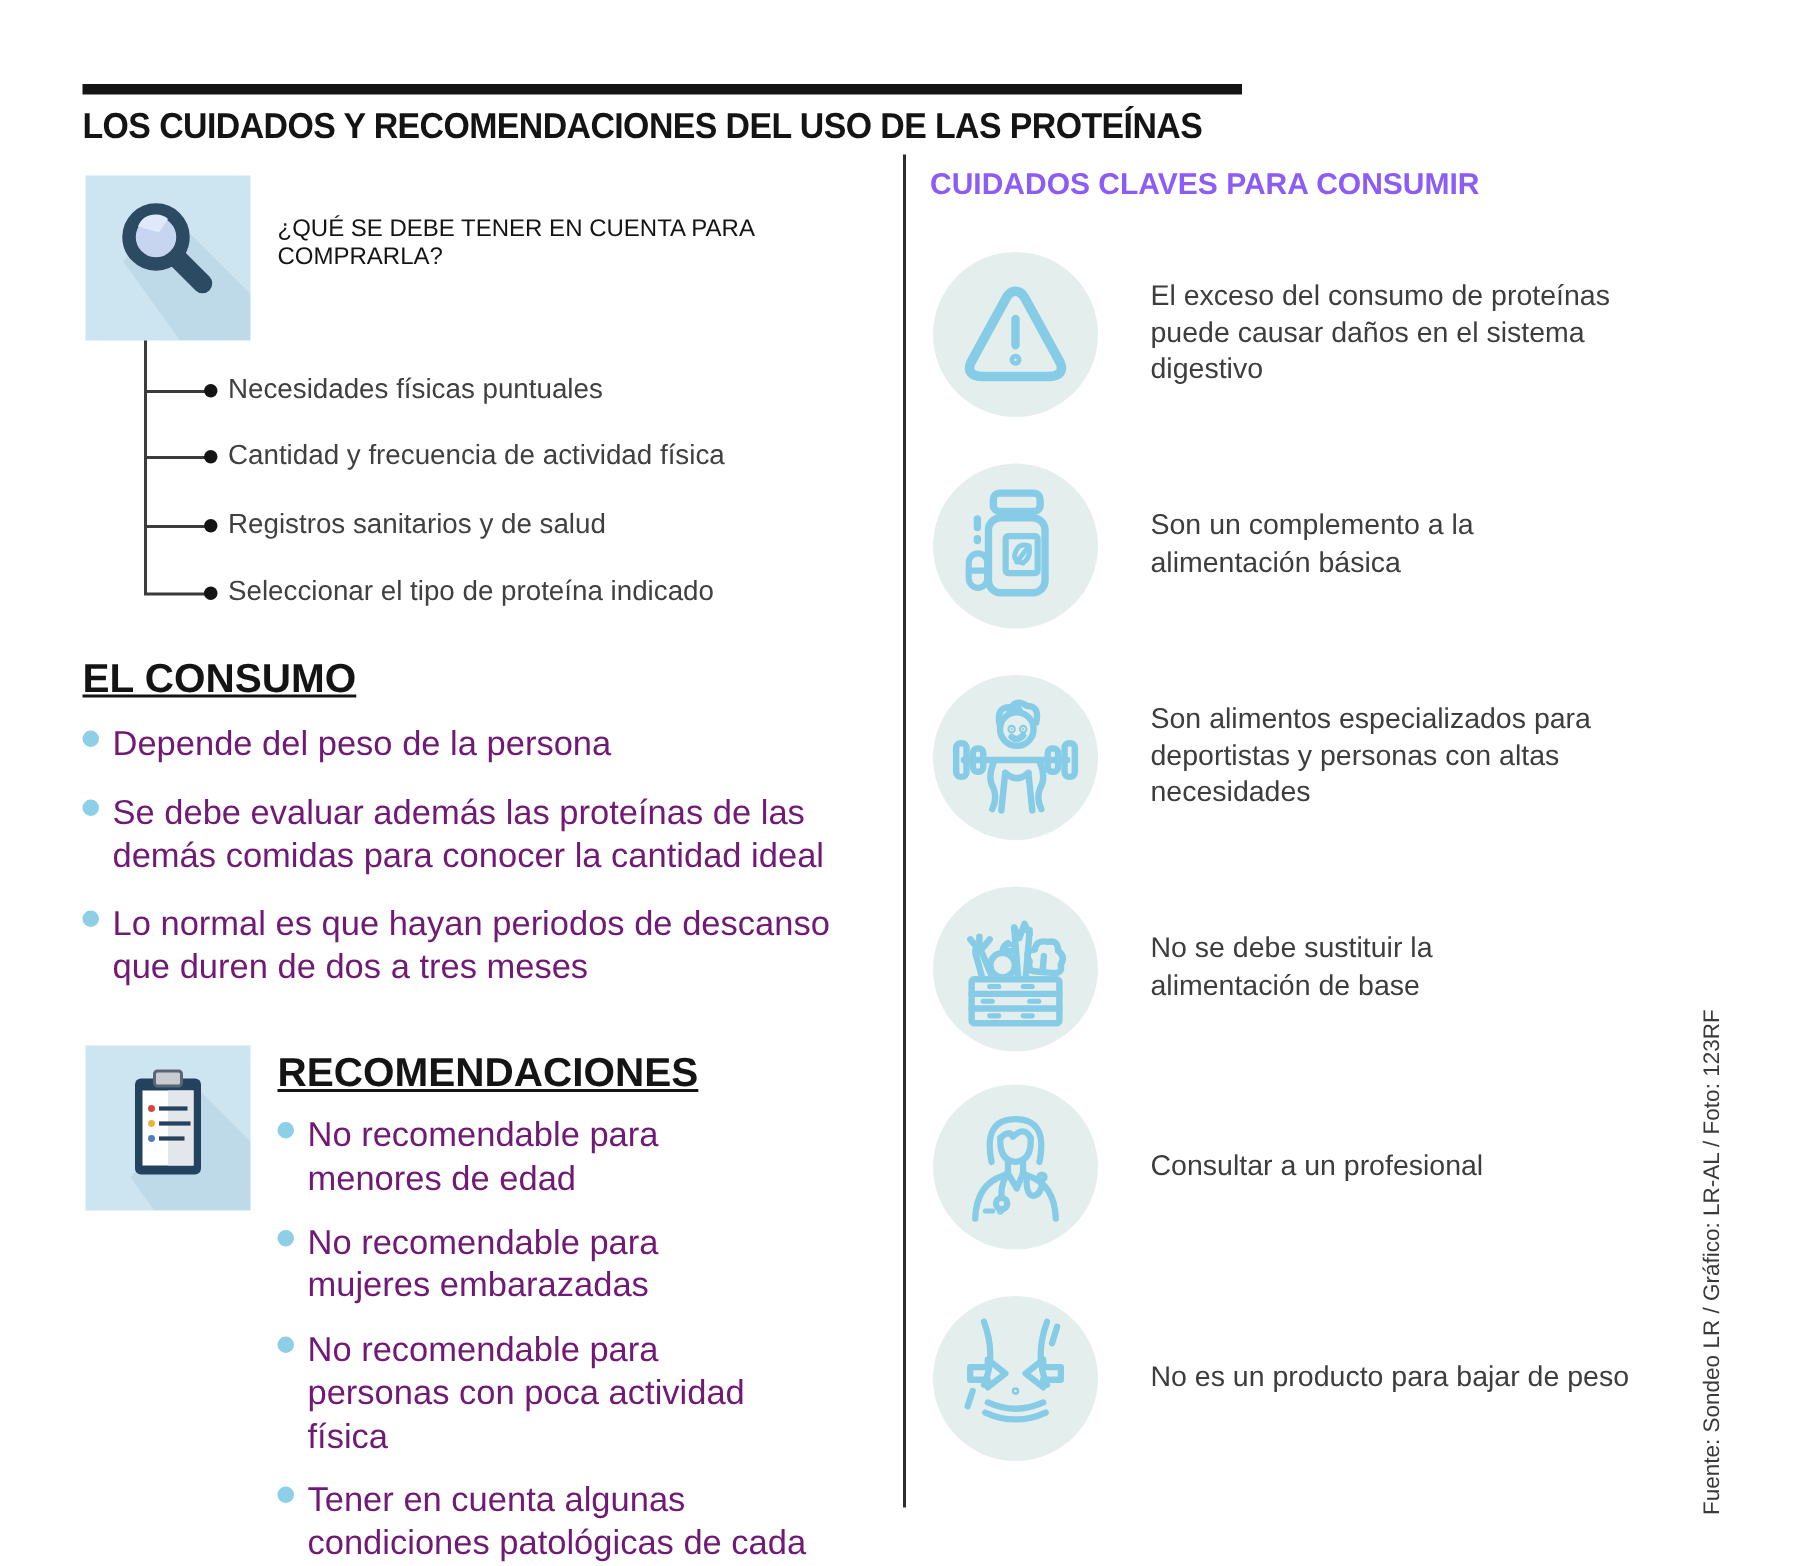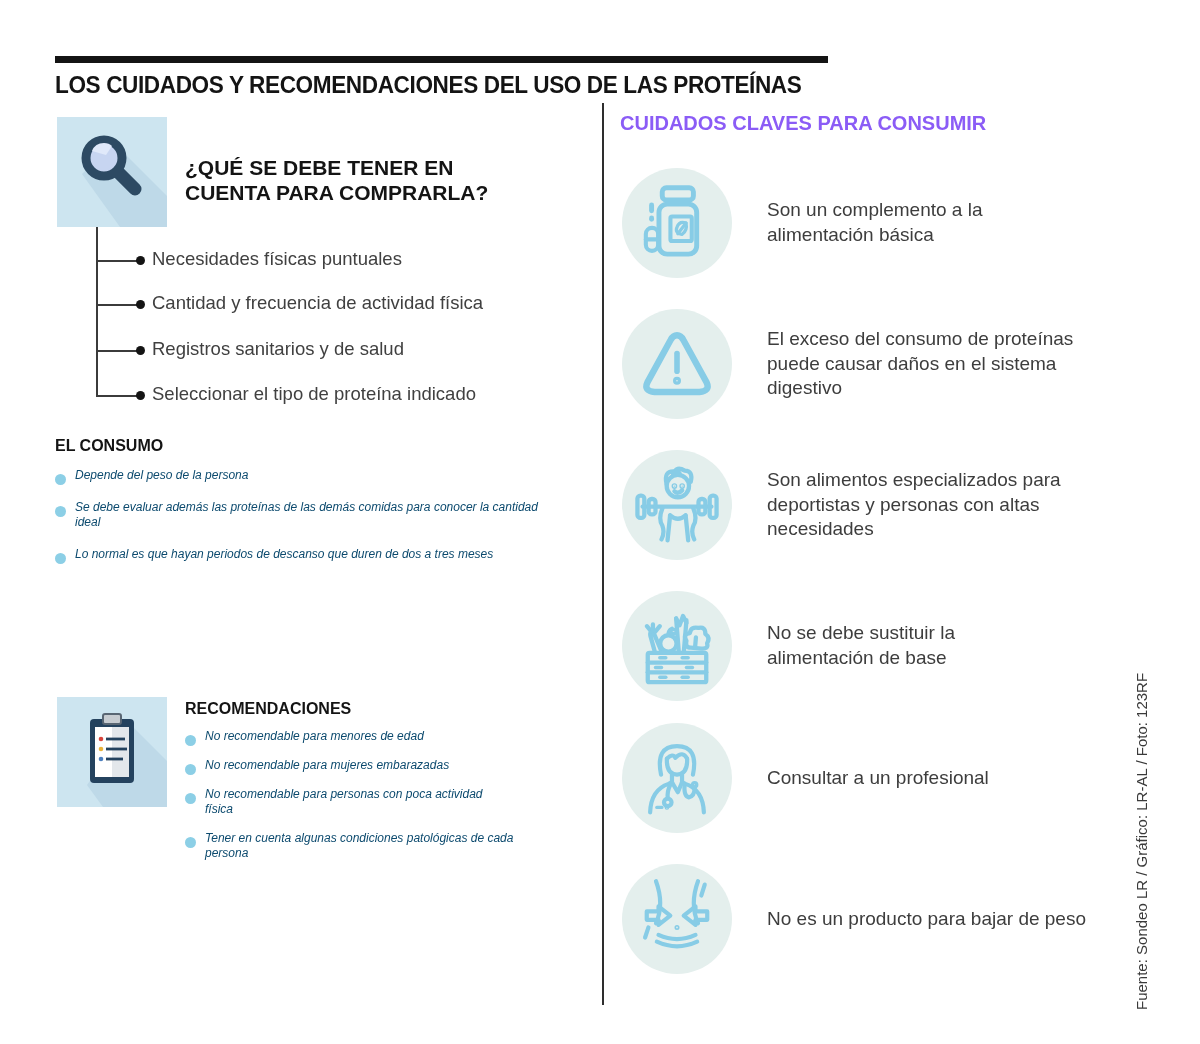--- a/index.html
+++ b/index.html
@@ -13,35 +13,35 @@
   .page-title{
     left:55px;top:71px;width:820px;font-size:24px;font-weight:bold;color:#141414;
     letter-spacing:-0.4px;transform:scaleX(.94);transform-origin:left top;white-space:nowrap;
   }
   .divider{left:602px;top:103px;width:2px;height:902px;background:#2e2e2e;}
   
   .icon-square{width:110px;height:110px;background:#cde5f0;overflow:hidden;}
   #square-magnifier{left:57px;top:117px;}
   #square-clipboard{left:57px;top:697px;}
   
-  .q-heading{left:185px;top:155px;width:320px;font-size:21px;font-weight:bold;color:#141414;line-height:1.2;}
-  .section-heading{font-size:16px;font-weight:bold;color:#141414;}
+  .q-heading{left:185px;top:143px;width:320px;font-size:16px;font-weight:normal;color:#141414;line-height:1.2;}
+  .section-heading{font-size:27px;font-weight:bold;color:#141414;text-decoration:underline;}
   .tree{left:55px;top:227px;width:520px;height:190px;}
   .tree-vline{position:absolute;left:41px;top:0;width:2px;height:169px;background:#3b3b3b;}
   .tree-row{position:absolute;left:0;height:26px;}
   .tree-branch{position:absolute;left:41px;width:44px;height:2px;background:#3b3b3b;top:12px;}
   .tree-dot{position:absolute;left:81px;top:8px;width:9px;height:9px;border-radius:50%;background:#141414;}
   .tree-text{position:absolute;left:97px;top:0;font-size:18.5px;white-space:nowrap;color:#404040;}
   .r1{top:21px}.r2{top:65px}.r3{top:111px}.r4{top:156px}
   .consumo{left:55px;top:437px;width:500px;}
   .consumo h2{margin:0 0 13px 0;}
   ul.blue-list{list-style:none;margin:0;padding:0;}
   ul.blue-list li{
     position:relative;padding-left:20px;margin-bottom:17px;
-    font-size:12px;line-height:1.25;color:#0c4a6e;font-style:italic;
+    font-size:23px;line-height:1.25;color:#701a75;
   }
   ul.blue-list li::before{
     content:"";position:absolute;left:0;top:6px;width:11px;height:11px;border-radius:50%;background:#8ccfe6;
   }
   .reco{left:185px;top:700px;width:348px;}
   .reco h2{margin:0 0 11px 0;}
   .reco ul.blue-list li{margin-bottom:14px;}
   .w300{width:300px}.w340{width:340px}
   
   .right-heading{left:620px;top:112px;font-size:20px;font-weight:bold;color:#8b5cf6;white-space:nowrap;}
@@ -136,44 +136,44 @@
     <li class="w340">Tener en cuenta algunas condiciones patológicas de cada persona</li>
   </ul>
 </div>
 
 <div class="abs right-heading">CUIDADOS CLAVES PARA CONSUMIR</div>
 
 <div class="abs right-list">
 
   <div class="care-row">
     <div class="care-circle">
+      <svg width="80" height="80" viewBox="0 0 100 100" fill="none" stroke="#87cce6" stroke-width="8" stroke-linecap="round" stroke-linejoin="round">
+        <path d="M50 14 Q55 14 58 20 L87 73 Q92 84 78 85 L22 85 Q8 84 13 73 L42 20 Q45 14 50 14 Z"></path>
+        <line x1="50" y1="37" x2="50" y2="59" stroke-width="7"></line>
+        <circle cx="50" cy="71" r="2" stroke-width="6"></circle>
+      </svg>
+    </div>
+    <div class="care-text w320">El exceso del consumo de proteínas puede causar daños en el sistema digestivo</div>
+  </div>
+
+  <div class="care-row">
+    <div class="care-circle">
       <svg width="82" height="82" viewBox="0 0 100 100" fill="none" stroke="#87cce6" stroke-width="6" stroke-linecap="round" stroke-linejoin="round">
         <rect x="32" y="7" width="38" height="15" rx="5"></rect>
         <rect x="28" y="27" width="46" height="61" rx="10"></rect>
         <rect x="42" y="42" width="26" height="30" rx="2" stroke-width="5"></rect>
         <path d="M56 64 Q47 62 50 55 Q53 47 61 50 Q63 59 56 64 Z" stroke-width="4"></path>
         <line x1="61" y1="50" x2="51" y2="63" stroke-width="4"></line>
         <line x1="19" y1="28" x2="19" y2="35"></line>
         <line x1="19" y1="44" x2="19" y2="45.5"></line>
         <rect x="12" y="56" width="15" height="28" rx="7.5" stroke-width="5"></rect>
         <line x1="12" y1="70" x2="27" y2="70" stroke-width="5"></line>
       </svg>
     </div>
     <div class="care-text w305">Son un complemento a la alimentación básica</div>
-  </div>
-
-  <div class="care-row">
-    <div class="care-circle">
-      <svg width="80" height="80" viewBox="0 0 100 100" fill="none" stroke="#87cce6" stroke-width="8" stroke-linecap="round" stroke-linejoin="round">
-        <path d="M50 14 Q55 14 58 20 L87 73 Q92 84 78 85 L22 85 Q8 84 13 73 L42 20 Q45 14 50 14 Z"></path>
-        <line x1="50" y1="37" x2="50" y2="59" stroke-width="7"></line>
-        <circle cx="50" cy="71" r="2" stroke-width="6"></circle>
-      </svg>
-    </div>
-    <div class="care-text w320">El exceso del consumo de proteínas puede causar daños en el sistema digestivo</div>
   </div>
 
   <div class="care-row">
     <div class="care-circle">
       <svg width="86" height="86" viewBox="0 0 100 100" fill="none" stroke="#87cce6" stroke-width="5" stroke-linecap="round" stroke-linejoin="round">
         <circle cx="51" cy="28" r="13"></circle>
         <path d="M38 26 Q34 10 47 11 Q51 5 59 10 Q69 10 66 23"></path>
         <path d="M45 13 q4 -4 8 0"></path>
         <circle cx="47" cy="28" r="0.8" fill="#87cce6"></circle>
         <circle cx="56" cy="28" r="0.8" fill="#87cce6"></circle>

